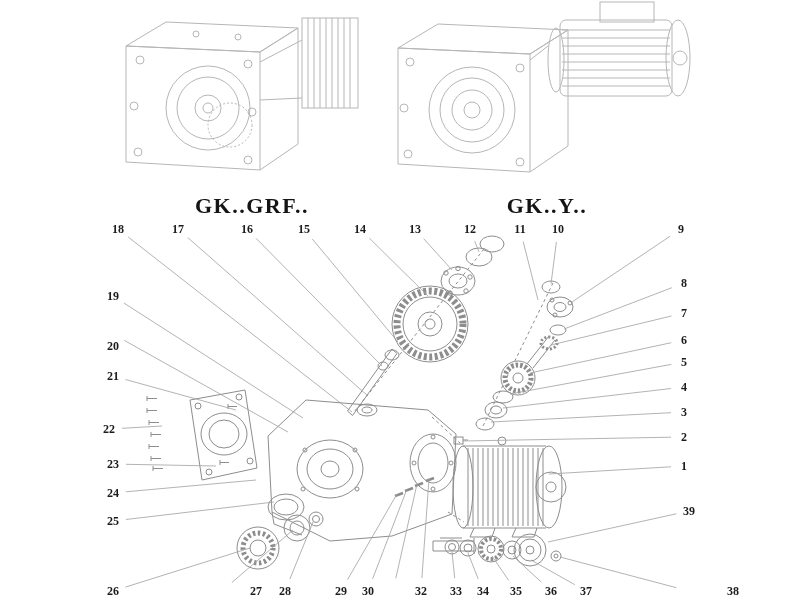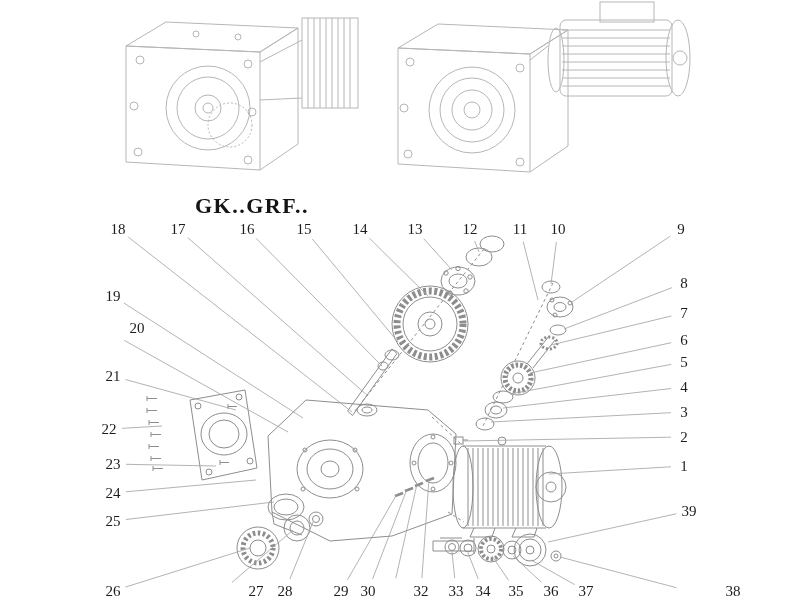--- a/index.html
+++ b/index.html
@@ -7,21 +7,21 @@
     position:relative;width:800px;height:600px;background:#ffffff;
     font-family:"Liberation Serif", serif;overflow:hidden;
   }
   .stage svg{position:absolute;left:0;top:0;}
   .model-label{
     position:absolute;transform:translate(-50%,-50%);
     font-weight:bold;font-size:22px;letter-spacing:1.5px;color:#141414;white-space:nowrap;
   }
   .callout{
     position:absolute;transform:translate(-50%,-50%);
-    font-size:15px;color:#1c1c1c;line-height:1;white-space:nowrap;
+    font-size:12px;color:#1c1c1c;line-height:1;white-space:nowrap;font-weight:bold;
   }
 </style>
 </head>
 <body>
 
 <div class="stage">
 
   <svg width="800" height="600" viewBox="0 0 800 600">
 
     <g stroke="#b6b6b6" fill="none" stroke-width="1">
@@ -246,20 +246,21 @@
         <line x1="421.9" y1="578.0" x2="429" y2="479"></line>
         <line x1="454.7" y1="578.1" x2="452" y2="552"></line>
         <line x1="478.2" y1="578.9" x2="468" y2="553"></line>
         <line x1="508.6" y1="580.3" x2="492" y2="556"></line>
         <line x1="541.4" y1="582.2" x2="513" y2="556"></line>
         <line x1="574.7" y1="584.6" x2="531" y2="560"></line>
       </g>
   </svg>
 
   <div class="model-label" style="left:252px;top:206px">GK..GRF..</div>
+  <div class="model-label" style="left:547px;top:206px">GK..Y..</div>
 
   <div id="callouts">
       <div class="callout" style="left: 118px; top: 229px;">18</div>
       <div class="callout" style="left: 178px; top: 229px;">17</div>
       <div class="callout" style="left: 247px; top: 229px;">16</div>
       <div class="callout" style="left: 304px; top: 229px;">15</div>
       <div class="callout" style="left: 360px; top: 229px;">14</div>
       <div class="callout" style="left: 415px; top: 229px;">13</div>
       <div class="callout" style="left: 470px; top: 229px;">12</div>
       <div class="callout" style="left: 520px; top: 229px;">11</div>
@@ -269,21 +270,21 @@
       <div class="callout" style="left: 684px; top: 313px;">7</div>
       <div class="callout" style="left: 684px; top: 340px;">6</div>
       <div class="callout" style="left: 684px; top: 362px;">5</div>
       <div class="callout" style="left: 684px; top: 387px;">4</div>
       <div class="callout" style="left: 684px; top: 412px;">3</div>
       <div class="callout" style="left: 684px; top: 437px;">2</div>
       <div class="callout" style="left: 684px; top: 466px;">1</div>
       <div class="callout" style="left: 689px; top: 511px;">39</div>
       <div class="callout" style="left: 689px; top: 591px; margin-left: 44px;">38</div>
       <div class="callout" style="left: 113px; top: 296px;">19</div>
-      <div class="callout" style="left: 113px; top: 328px; margin-left: 24px;">20</div>
+      <div class="callout" style="left: 113px; top: 346px;">20</div>
       <div class="callout" style="left: 113px; top: 376px;">21</div>
       <div class="callout" style="left: 109px; top: 429px;">22</div>
       <div class="callout" style="left: 113px; top: 464px;">23</div>
       <div class="callout" style="left: 113px; top: 493px;">24</div>
       <div class="callout" style="left: 113px; top: 521px;">25</div>
       <div class="callout" style="left: 113px; top: 591px;">26</div>
       <div class="callout" style="left: 222px; top: 591px; margin-left: 34px;">27</div>
       <div class="callout" style="left: 285px; top: 591px;">28</div>
       <div class="callout" style="left: 341px; top: 591px;">29</div>
       <div class="callout" style="left: 368px; top: 591px;">30</div>

